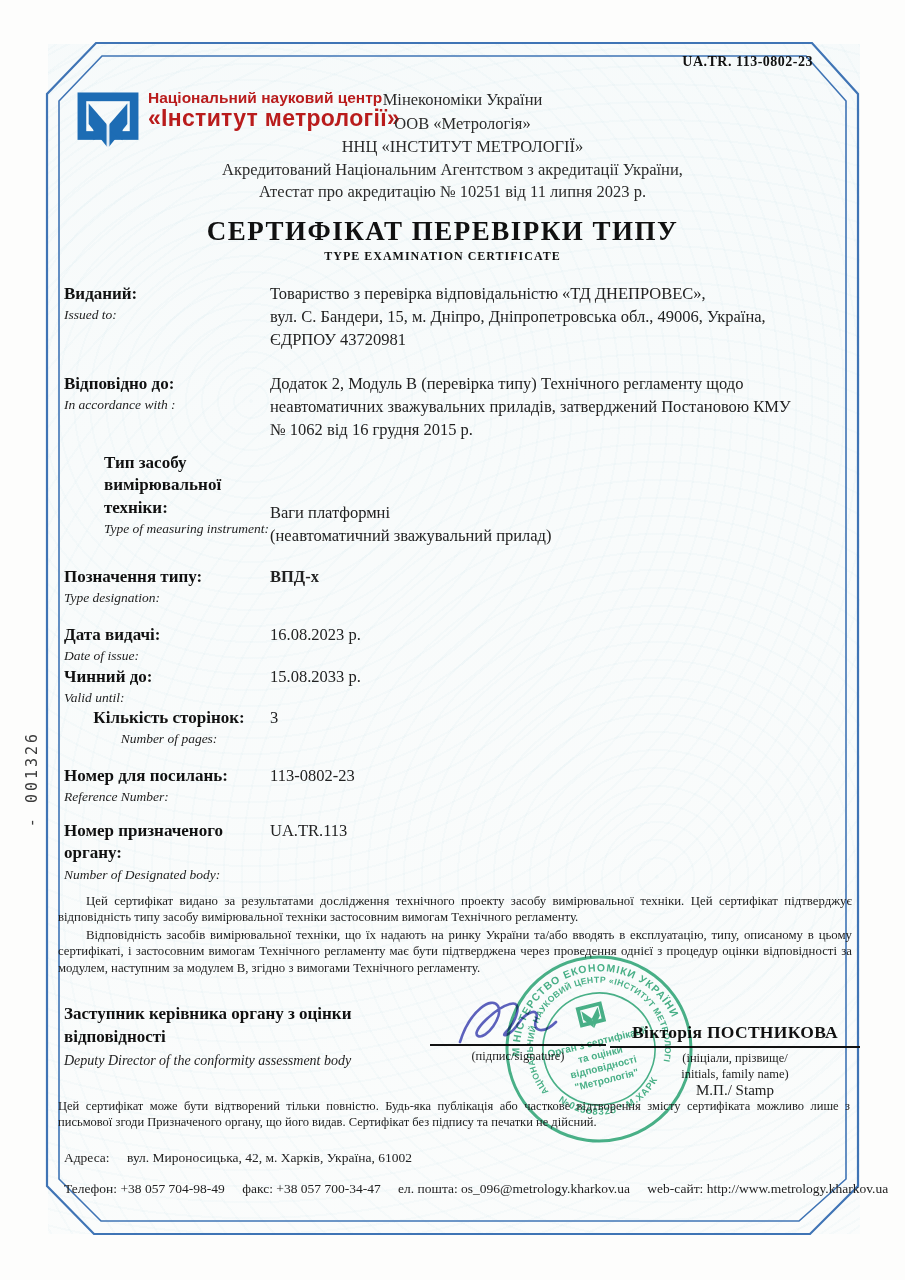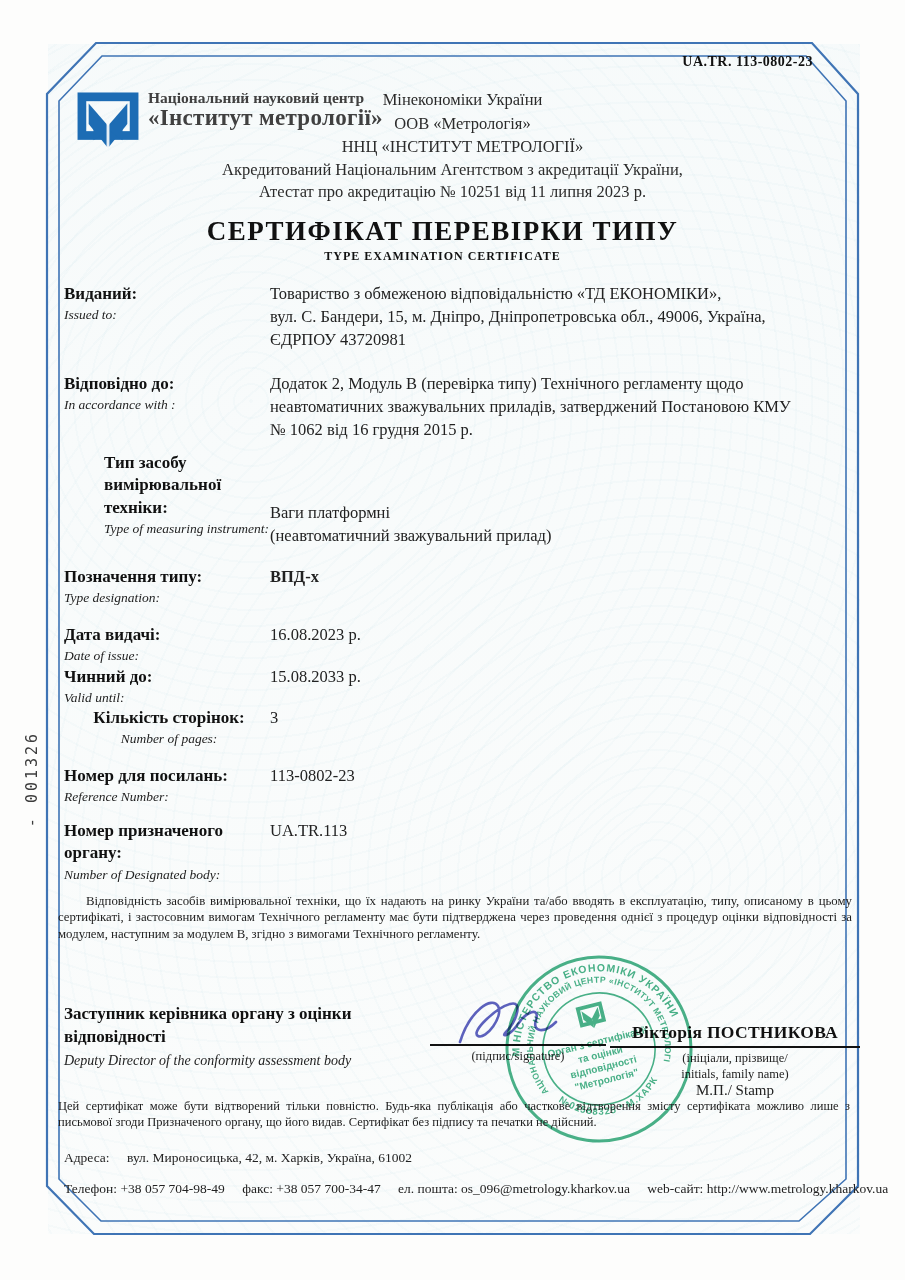--- a/index.html
+++ b/index.html
@@ -16,21 +16,21 @@
       repeating-radial-gradient(circle at 75% 70%, rgba(150,200,215,0.05) 0 2px, transparent 2px 18px),
       linear-gradient(180deg, rgba(235,245,248,0.35), rgba(240,248,250,0.2));
   }
   svg.abs{position:absolute;left:0;top:0;}
   .ref-top{
     position:absolute;top:54px;right:92px;
     font-size:14px;font-weight:bold;letter-spacing:0.5px;color:#111;
   }
   
   #logo{position:absolute;left:76px;top:92px;}
-  .logo-text{position:absolute;left:148px;top:90px;color:#404040;font-family:Liberation Serif, serif;line-height:1.05;}
+  .logo-text{position:absolute;left:148px;top:90px;color:#b91c1c;font-family:Liberation Sans, sans-serif;line-height:1.05;}
   .logo-text .l1{font-size:15.5px;font-weight:bold;}
   .logo-text .l2{font-size:23px;font-weight:bold;letter-spacing:0.3px;}
   .hdr-center{position:absolute;left:130px;right:110px;top:90px;text-align:center;font-size:16.5px;color:#2b2b2b;}
   .hdr-center div{margin-bottom:3.5px;}
   .hdr-wide{position:absolute;left:70px;right:70px;top:160px;text-align:center;font-size:16.5px;color:#2b2b2b;}
   .hdr-wide div{margin-bottom:2px;}
   
   .title{position:absolute;left:0;right:20px;top:216px;text-align:center;}
   .title .main{font-size:27px;font-weight:bold;letter-spacing:1.5px;color:#111;}
   .title .sub{font-size:12px;font-weight:bold;letter-spacing:1px;margin-top:2px;color:#111;}
@@ -109,21 +109,21 @@
     <div class="main">СЕРТИФІКАТ ПЕРЕВІРКИ ТИПУ</div>
     <div class="sub">TYPE EXAMINATION CERTIFICATE</div>
   </div>
 
   <div class="row" style="top:283px;">
     <div class="flabel">
       <div class="uk">Виданий:</div>
       <div class="en">Issued to:</div>
     </div>
     <div class="fvalue">
-      <div>Товариство з обмеженою відповідальністю «ТД ЕКОНОМІКИ»,</div>
+      <div>Товариство з перевірка відповідальністю «ТД ДНЕПРОВЕС»,</div>
       <div>вул. С. Бандери, 15, м. Дніпро, Дніпропетровська обл., 49006, Україна,</div>
       <div>ЄДРПОУ 43720981</div>
     </div>
   </div>
 
   <div class="row" style="top:373px;">
     <div class="flabel">
       <div class="uk">Відповідно до:</div>
       <div class="en">In accordance with :</div>
     </div>
@@ -199,20 +199,21 @@
     <div class="flabel" style="width:205px;">
       <div class="uk">Номер призначеного органу:</div>
       <div class="en">Number of Designated body:</div>
     </div>
     <div class="fvalue">
       <div>UA.TR.113</div>
     </div>
   </div>
 
   <div class="legal">
+    <p>Цей сертифікат видано за результатами дослідження технічного проекту засобу вимірювальної техніки. Цей сертифікат підтверджує відповідність типу засобу вимірювальної техніки застосовним вимогам Технічного регламенту.</p>
     <p>Відповідність засобів вимірювальної техніки, що їх надають на ринку України та/або вводять в експлуатацію, типу, описаному в цьому сертифікаті, і застосовним вимогам Технічного регламенту має бути підтверджена через проведення однієї з процедур оцінки відповідності за модулем, наступним за модулем В, згідно з вимогами Технічного регламенту.</p>
   </div>
 
   <div class="position-block">
     <div class="uk">Заступник керівника органу з оцінки відповідності</div>
     <div class="en">Deputy Director of the conformity assessment body</div>
   </div>
 
   <div class="sig-line"></div>
   <div class="sig-caption">(підпис/signature)</div>

